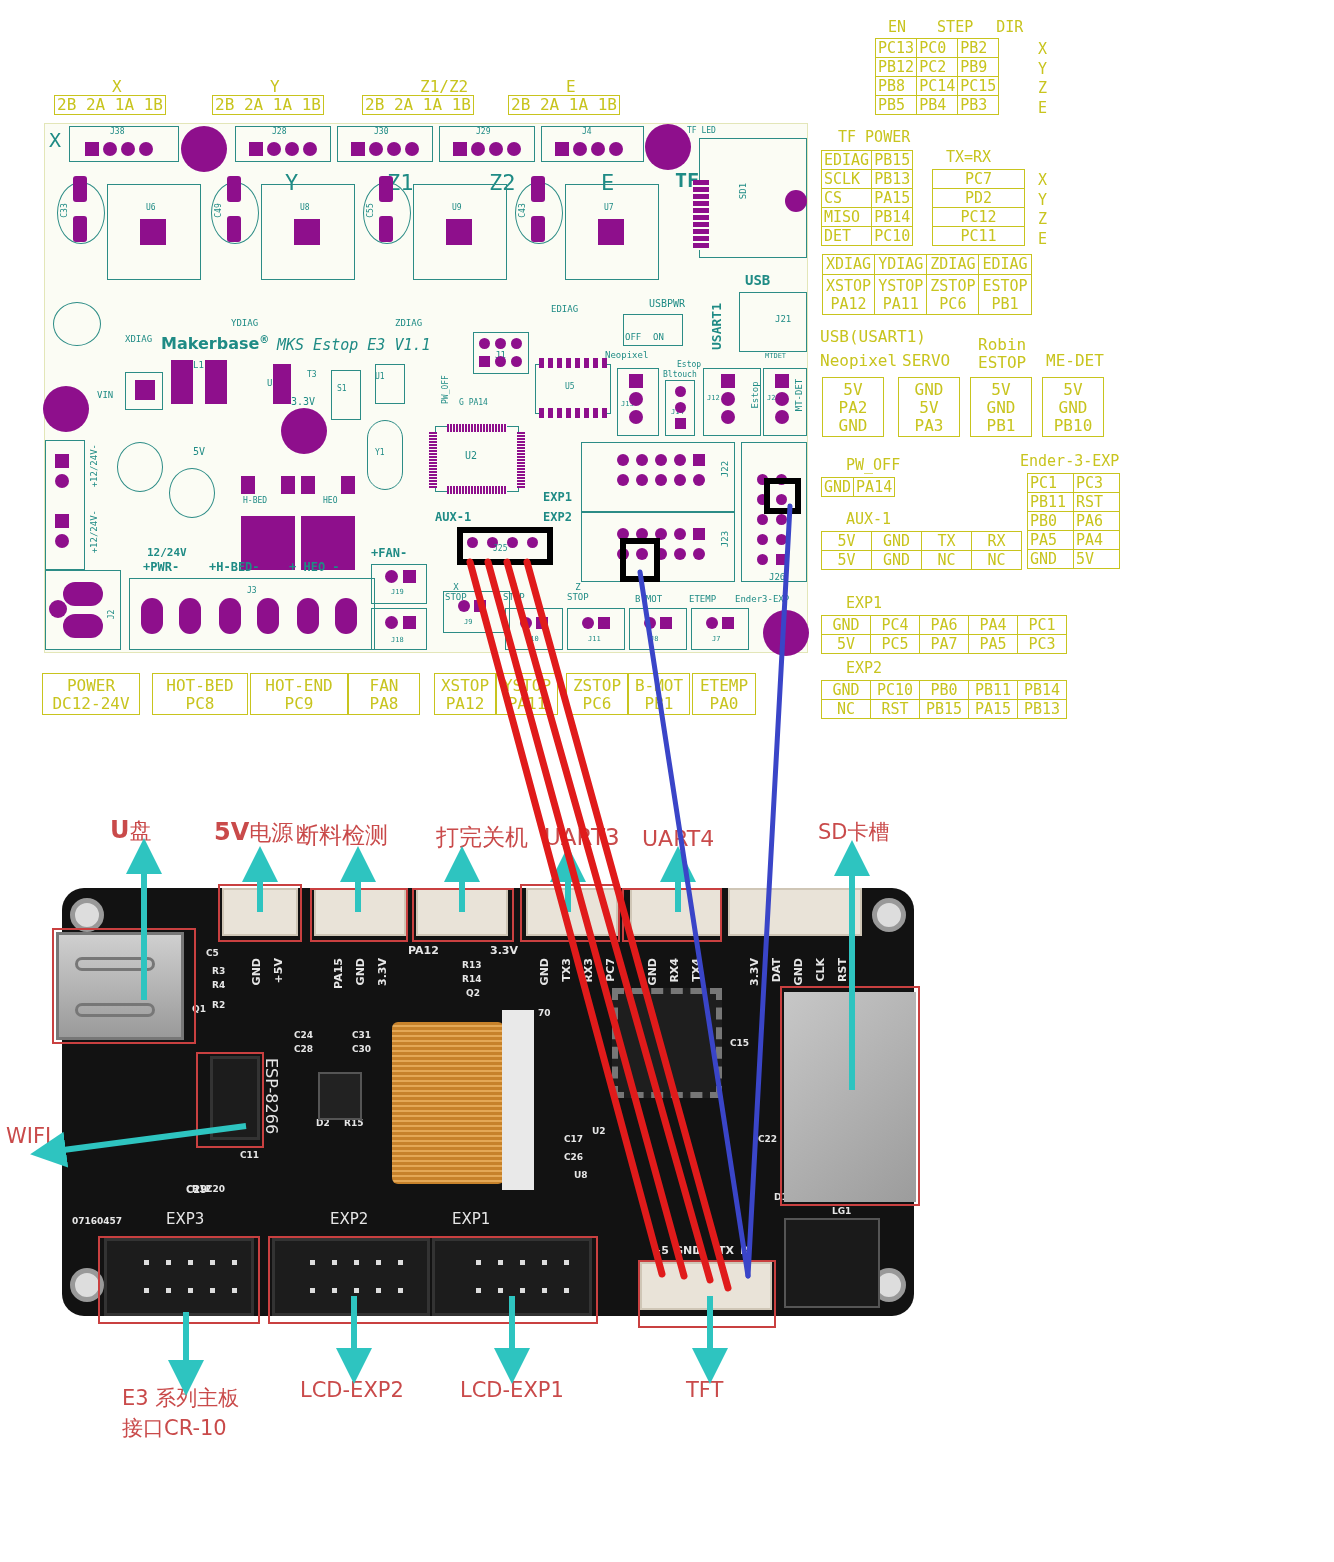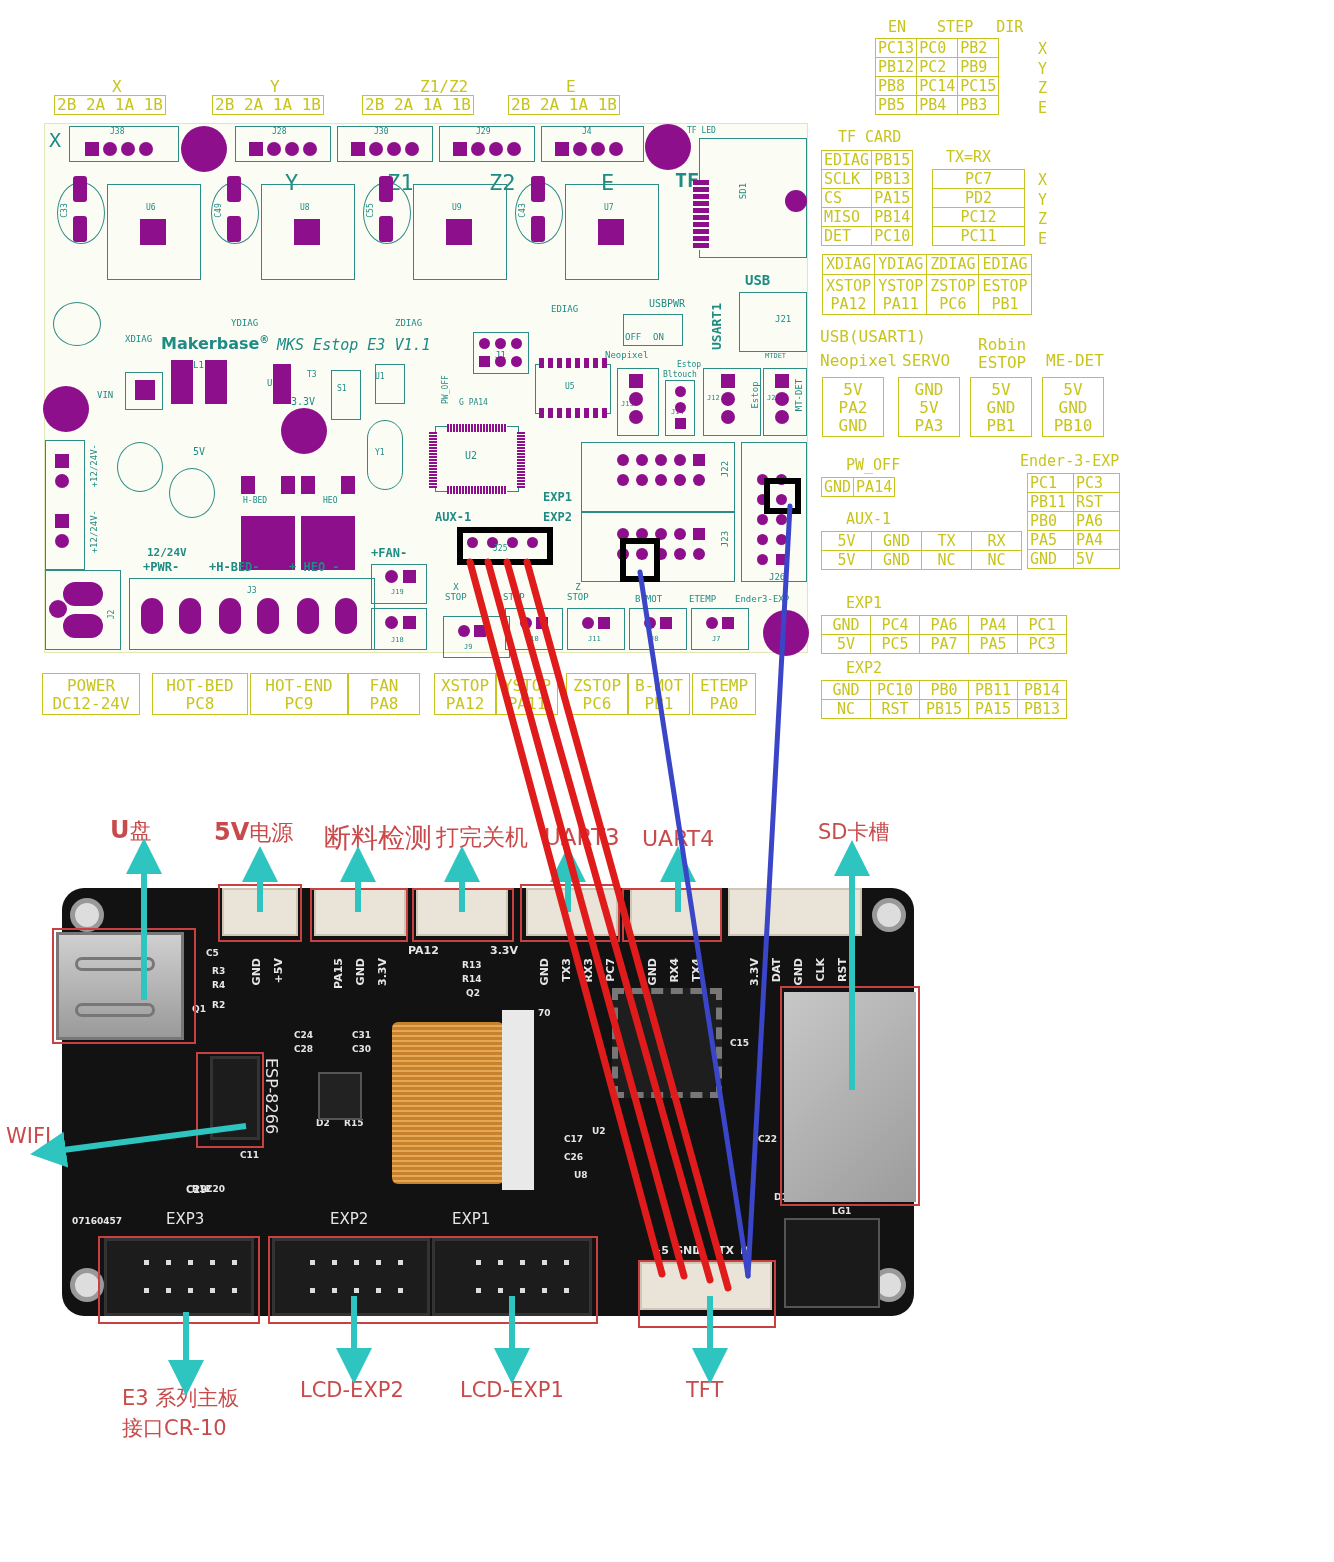--- a/index.html
+++ b/index.html
@@ -318,21 +318,21 @@
   <div class="ptxt" style="left:400px;top:458px;font-size:9px;line-height:10px;text-align:center;white-space:pre;">X
 STOP</div>
   <div class="ptxt" style="left:458px;top:458px;font-size:9px;line-height:10px;text-align:center;white-space:pre;">Y
 STOP</div>
   <div class="ptxt" style="left:522px;top:458px;font-size:9px;line-height:10px;text-align:center;white-space:pre;">Z
 STOP</div>
   <div class="ptxt" style="left:590px;top:470px;font-size:9px;">B-MOT</div>
   <div class="ptxt" style="left:644px;top:470px;font-size:9px;">ETEMP</div>
   <div class="ptxt" style="left:690px;top:470px;font-size:9px;">Ender3-EXP</div>
   <div id="endstops">
-      <div class="tl" style="left: 398px; top: 492px; width: 67px; height: 42px;">
+      <div class="tl" style="left: 398px; top: 467px; width: 67px; height: 42px;">
         <div class="pad rnd" style="left: 14px; top: 8px; width: 12px; height: 12px;"></div>
         <div class="pad" style="left: 30px; top: 8px; width: 12px; height: 12px;"></div>
         <div class="ptxt" style="left: 20px; top: 26px; font-size: 7px;">J9</div>
       </div>
       <div class="tl" style="left: 460px; top: 484px; width: 58px; height: 42px;">
         <div class="pad rnd" style="left: 14px; top: 8px; width: 12px; height: 12px;"></div>
         <div class="pad" style="left: 30px; top: 8px; width: 12px; height: 12px;"></div>
         <div class="ptxt" style="left: 20px; top: 26px; font-size: 7px;">J10</div>
       </div>
       <div class="tl" style="left: 522px; top: 484px; width: 58px; height: 42px;">
@@ -393,21 +393,21 @@
       </tr>
     </tbody>
 </table>
 <div id="driver-axes">
     <div class="ytxt" style="left: 1038px; top: 40px;">X</div>
     <div class="ytxt" style="left: 1038px; top: 59.5px;">Y</div>
     <div class="ytxt" style="left: 1038px; top: 79px;">Z</div>
     <div class="ytxt" style="left: 1038px; top: 98.5px;">E</div>
   </div>
 
-<div class="ytxt" style="left:838px;top:128px;">TF CARD</div>
+<div class="ytxt" style="left:838px;top:128px;">TF POWER</div>
 <table class="pt" style="left:821px;top:150px;">
   <tbody id="tf-rows">
       <tr>
         <td>EDIAG</td>
         <td>PB15</td>
       </tr>
       <tr>
         <td>SCLK</td>
         <td>PB13</td>
       </tr>
@@ -745,21 +745,21 @@
 <div class="redbox" style="left:520px;top:884px;width:100px;height:58px;"></div>
 <div class="redbox" style="left:622px;top:888px;width:100px;height:54px;"></div>
 <div class="redbox" style="left:780px;top:986px;width:140px;height:220px;"></div>
 <div class="redbox" style="left:196px;top:1052px;width:68px;height:96px;"></div>
 <div class="redbox" style="left:98px;top:1236px;width:162px;height:88px;"></div>
 <div class="redbox" style="left:268px;top:1236px;width:330px;height:88px;"></div>
 <div class="redbox" style="left:638px;top:1260px;width:138px;height:68px;"></div>
 
 <div class="redlbl" style="left:110px;top:816px;"><b style="font-size:24px;">U</b><span style="font-size:22px;">盘</span></div>
 <div class="redlbl" style="left:214px;top:818px;"><b style="font-size:24px;">5V</b><span>电源</span></div>
-<div class="redlbl" style="left:324px;top:820px;font-size:27px;">断料检测</div>
+<div class="redlbl" style="left:296px;top:820px;font-size:23px;">断料检测</div>
 <div class="redlbl" style="left:436px;top:822px;font-size:23px;">打完关机</div>
 <div class="redlbl" style="left:544px;top:824px;font-size:23px;">UART3</div>
 <div class="redlbl" style="left:642px;top:826px;font-size:22px;">UART4</div>
 <div class="redlbl" style="left:818px;top:818px;font-size:21px;">SD卡槽</div>
 <div class="redlbl" style="left:6px;top:1124px;font-size:21px;">WIFI</div>
 <div class="redlbl" style="left:122px;top:1384px;font-size:21px;">E3 系列主板</div>
 <div class="redlbl" style="left:122px;top:1414px;font-size:21px;">接口CR-10</div>
 <div class="redlbl" style="left:300px;top:1378px;font-size:21px;">LCD-EXP2</div>
 <div class="redlbl" style="left:460px;top:1378px;font-size:21px;">LCD-EXP1</div>
 <div class="redlbl" style="left:686px;top:1378px;font-size:21px;">TFT</div>

